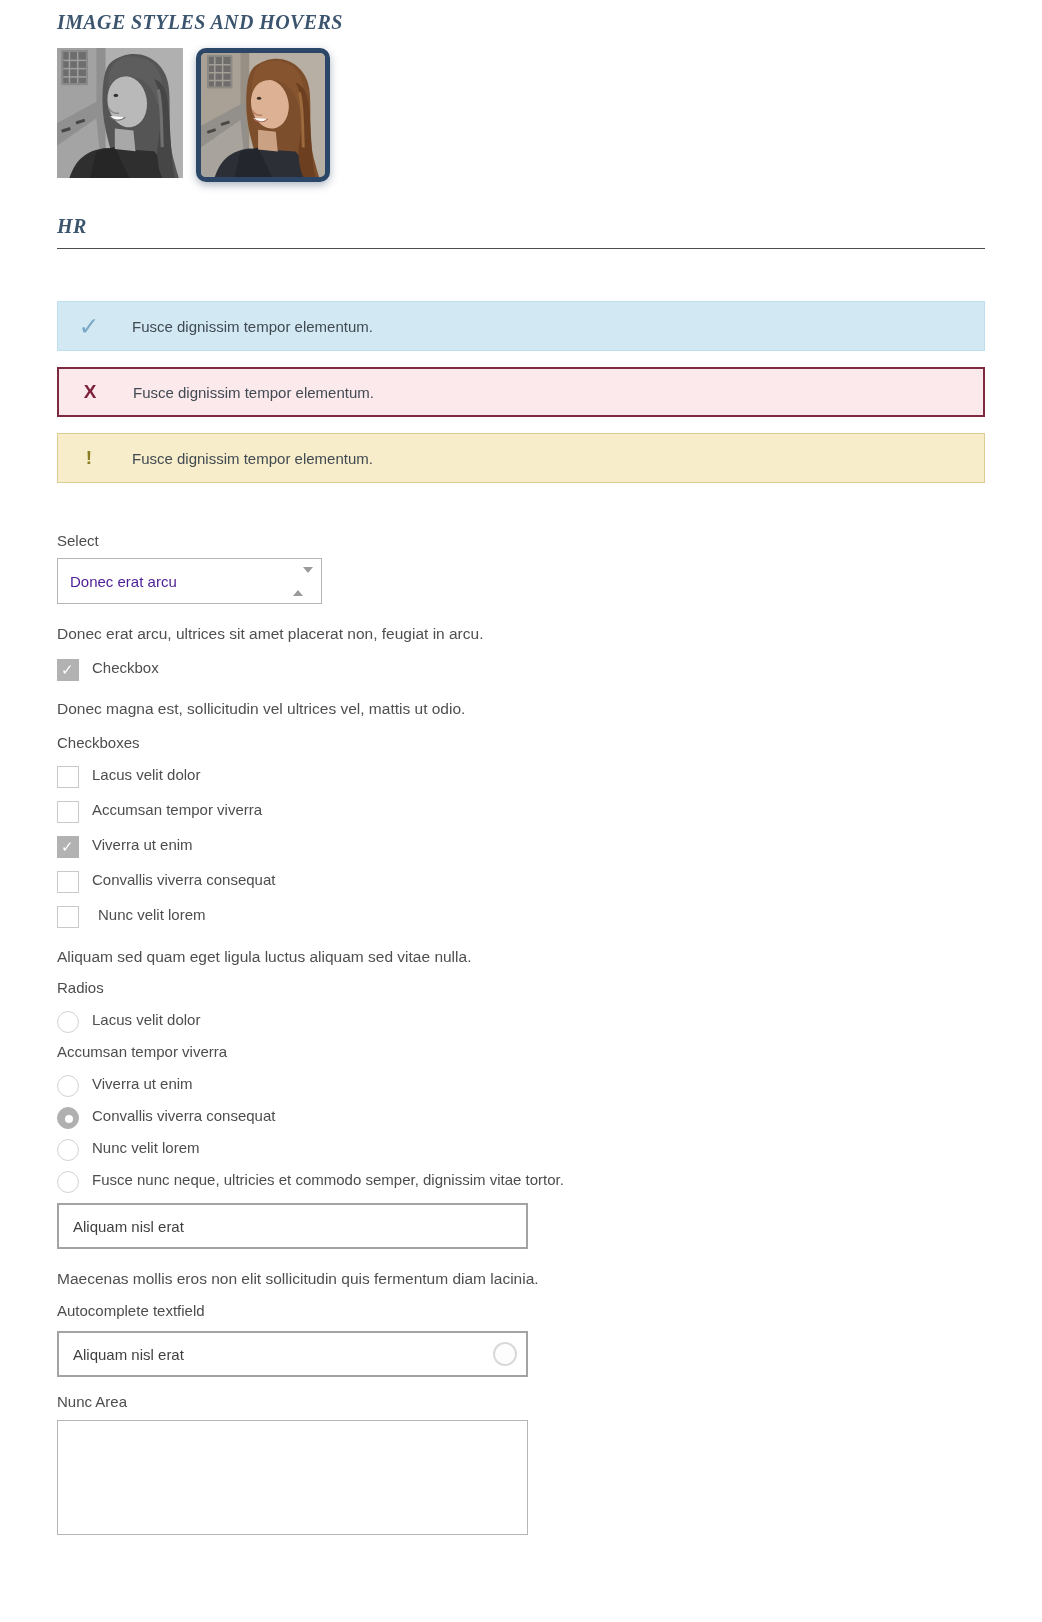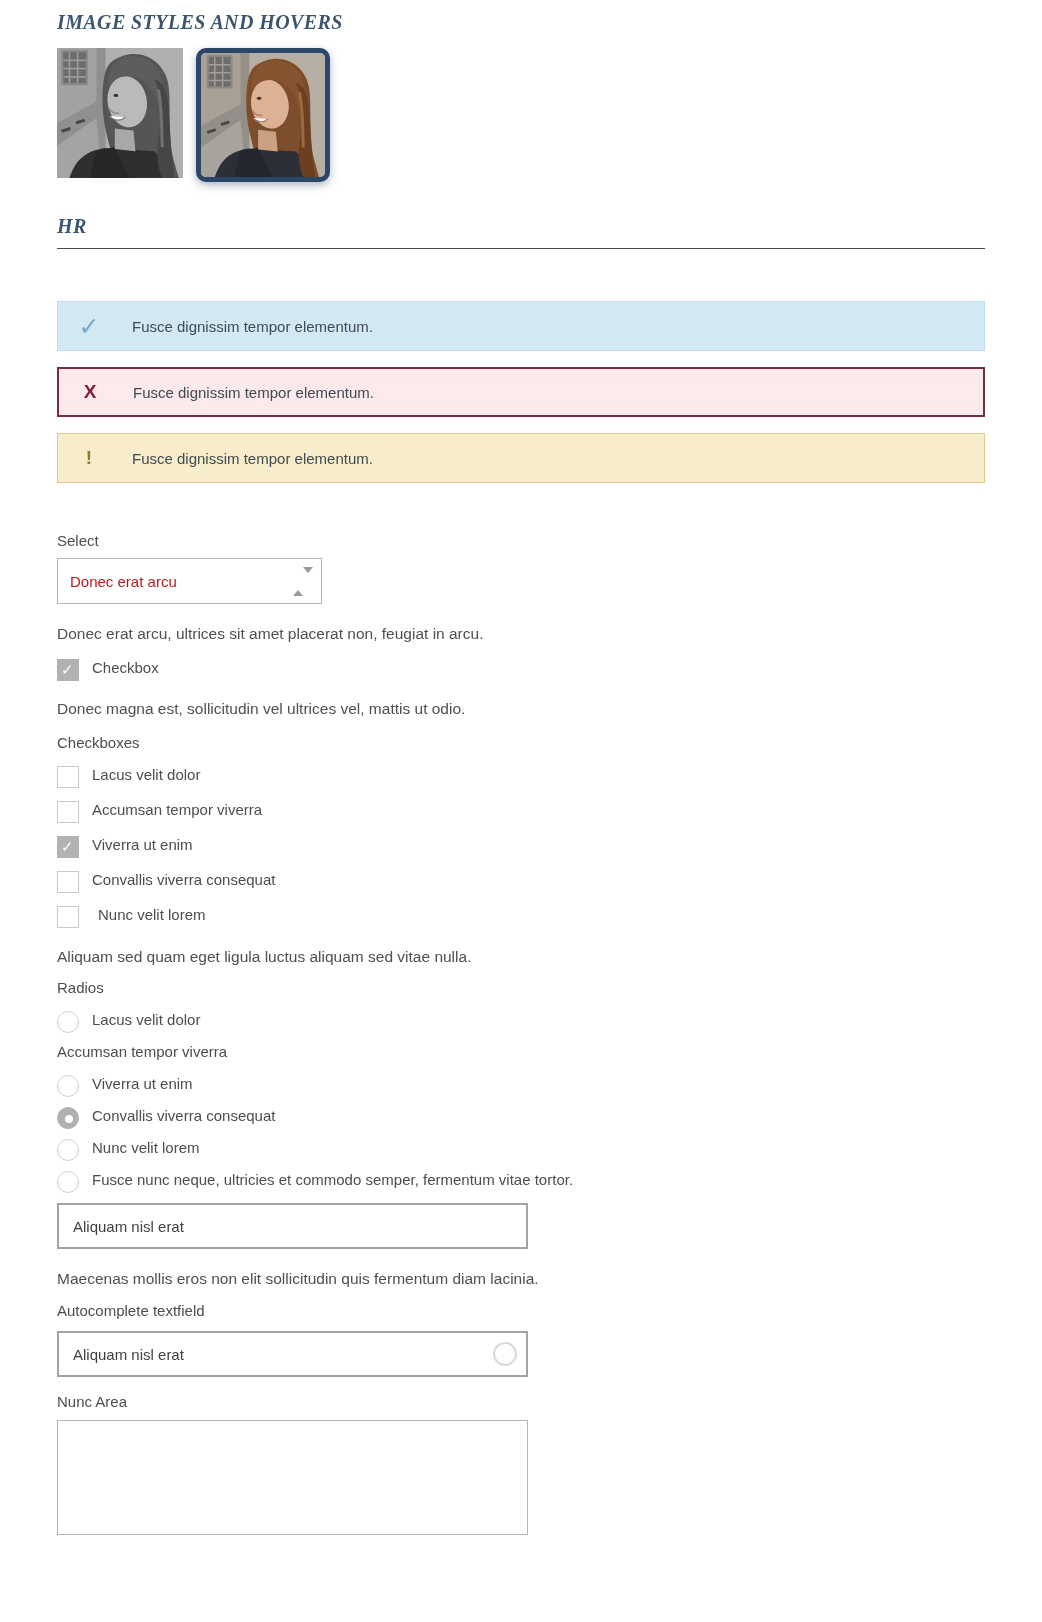--- a/index.html
+++ b/index.html
@@ -54,21 +54,21 @@
   .alert--warning { background: #f7edca; border-color: #dbcc94; }
   .alert--warning .alert-icon { color: #8c7d25; }
 
   
   .form-label { font-size: 15px; line-height: 16px; color: #4d4d4d; }
   #select-label { margin-top: 50px; }
   .select-box {
     margin-top: 9px; width: 265px; height: 46px;
     border: 1px solid #b5b5b5; background: #fff;
     display: flex; align-items: center; padding: 0 40px 0 12px;
-    position: relative; font-size: 15px; color: #b91c1c; cursor: default;
+    position: relative; font-size: 15px; color: #4c1d95; cursor: default;
   }
   .select-arrows { position: absolute; right: 18px; top: 14px; width: 10px; }
   .select-arrows .up {
     width: 0; height: 0; margin-bottom: 4px;
     border-left: 5px solid transparent; border-right: 5px solid transparent;
     border-bottom: 6px solid #9a9a9a;
   }
   .select-arrows .down {
     width: 0; height: 0;
     border-left: 5px solid transparent; border-right: 5px solid transparent;
@@ -265,21 +265,21 @@
       <div class="radio-row is-selected">
         <span class="radio"></span>
         <span class="option-label">Convallis viverra consequat</span>
       </div>
       <div class="radio-row">
         <span class="radio"></span>
         <span class="option-label">Nunc velit lorem</span>
       </div>
       <div class="radio-row">
         <span class="radio"></span>
-        <span class="option-label">Fusce nunc neque, ultricies et commodo semper, fermentum vitae tortor.</span>
+        <span class="option-label">Fusce nunc neque, ultricies et commodo semper, dignissim vitae tortor.</span>
       </div>
     </div>
 
   <input class="text-input" type="text" value="Aliquam nisl erat" style="">
   <div class="description" id="textfield-desc">Maecenas mollis eros non elit sollicitudin quis fermentum diam lacinia.</div>
 
   <div class="form-label" id="autocomplete-label">Autocomplete textfield</div>
   <div class="autocomplete-wrap">
     <input class="text-input" type="text" value="Aliquam nisl erat" style="">
     <span class="spinner"></span>

